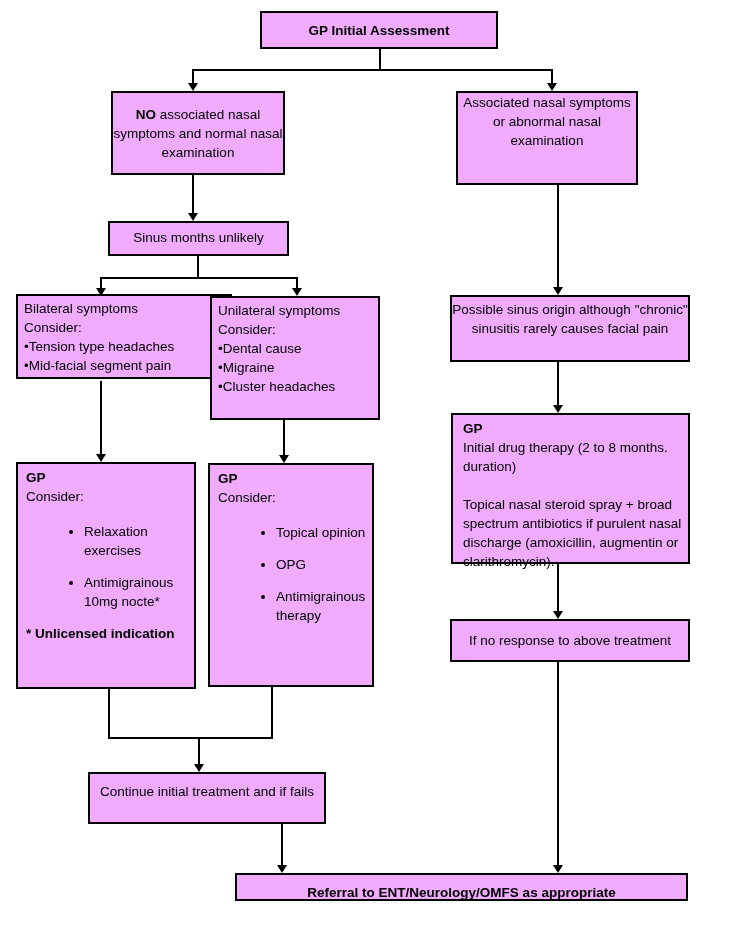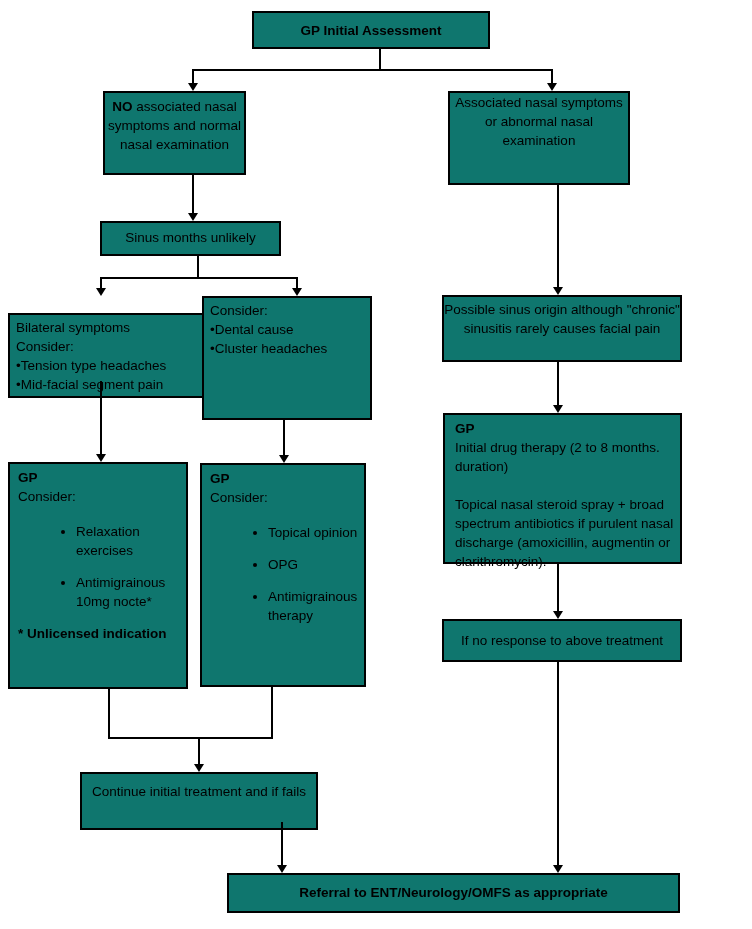--- a/index.html
+++ b/index.html
@@ -2,40 +2,41 @@
 <html><head>
 <meta charset="utf-8">
 <style>
   html, body { margin:0; padding:0; background:#ffffff; }
   #canvas {
     position:relative; width:752px; height:929px; background:#ffffff;
     font-family:"Liberation Sans", sans-serif; font-size:13.5px;
     line-height:19px; color:#000;
   }
   .box {
-    position:absolute; border:2px solid #000; background:#0f766e;
+    position:absolute; border:2px solid #000; background:#f0abfc;
     box-sizing:border-box;
+    margin-left:8px;
   }
   .center { text-align:center; }
   .bold   { font-weight:bold; }
 
   
   #b-title      { left:252px; top:11px;  width:238px; height:38px; display:flex; align-items:center; justify-content:center; font-weight:bold; }
-  #b-no-nasal   { left:103px; top:91px;  width:143px; height:84px;  padding-top:4px; }
+  #b-no-nasal   { left:103px; top:91px;  width:174px; height:84px;  padding-top:12px; }
   #b-assoc      { left:448px; top:91px;  width:182px; height:94px;  padding-top:0; }
   #b-sinus      { left:100px; top:221px; width:181px; height:35px;  padding-top:5px; }
-  #b-bilateral  { left:8px;   top:313px; width:216px; height:85px;  padding:3px 2px 0 6px; }
+  #b-bilateral  { left:8px;   top:294px; width:216px; height:85px;  padding:3px 2px 0 6px; }
   #b-unilateral { left:202px; top:296px; width:170px; height:124px; padding:3px 2px 0 6px; }
   #b-possible   { left:442px; top:295px; width:240px; height:67px;  padding-top:3px; }
   #b-gp-left    { left:8px;   top:462px; width:180px; height:227px; padding:4px 2px 0 8px; }
   #b-gp-mid     { left:200px; top:463px; width:166px; height:224px; padding:4px 2px 0 8px; }
   #b-gp-right   { left:443px; top:413px; width:239px; height:151px; padding:4px 6px 0 10px; }
   #b-noresp     { left:442px; top:619px; width:240px; height:43px;  padding-top:10px; }
-  #b-continue   { left:80px;  top:772px; width:238px; height:58px;  padding-top:8px; }
-  #b-referral   { left:227px; top:873px; width:453px; height:40px;  padding-top:8px; font-weight:bold; }
+  #b-continue   { left:80px;  top:772px; width:238px; height:52px;  padding-top:8px; }
+  #b-referral   { left:227px; top:873px; width:453px; height:28px;  padding-top:8px; font-weight:bold; }
 
   
   .mini-item::before { content:"\2022 "; }
 
   
   .gp-list { margin:16px 0 0 0; padding-left:58px; list-style:disc outside; }
   .gp-list li { margin-bottom:13px; }
   .footnote { margin-top:9px;font-weight:bold; }
   .para-gap { margin-top:19px; }
 
@@ -68,22 +69,24 @@
   </div>
 
   <div class="box" id="b-bilateral">
     <div>Bilateral symptoms</div>
     <div>Consider:</div>
     <div class="mini-item">Tension type headaches</div>
     <div class="mini-item">Mid-facial segment pain</div>
   </div>
 
   <div class="box" id="b-unilateral">
+    <div>Unilateral symptoms</div>
     <div>Consider:</div>
     <div class="mini-item">Dental cause</div>
+    <div class="mini-item">Migraine</div>
     <div class="mini-item">Cluster headaches</div>
   </div>
 
   <div class="box center" id="b-possible">
     <span>Possible sinus origin although "chronic" sinusitis rarely causes facial pain</span>
   </div>
 
   <div class="box" id="b-gp-left">
     <div class="bold">GP</div>
     <div>Consider:</div>

